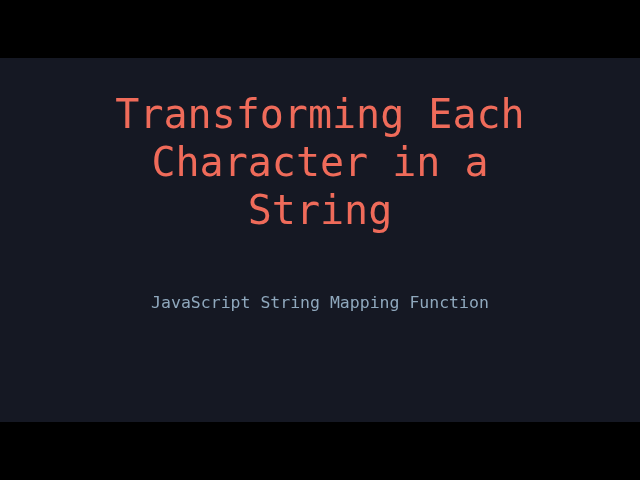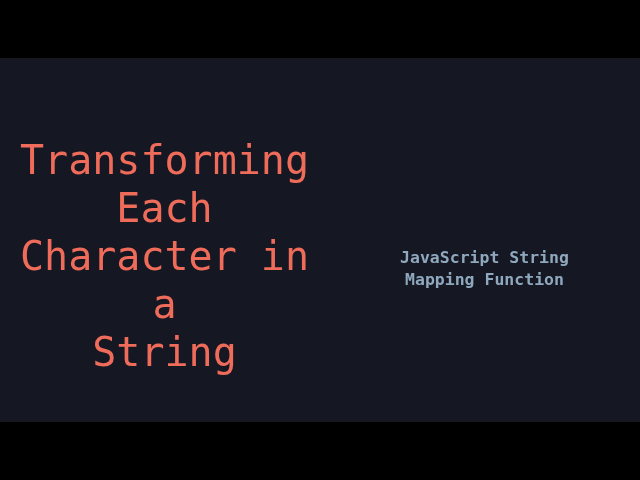--- a/index.html
+++ b/index.html
@@ -45,20 +45,21 @@
     box-sizing: border-box;
   }
 
   .slide-inner {
     position: absolute;
     left: 0;
     top: 0;
     width: 640px;
     height: 364px;
     display: flex;
+    flex-direction: column;
     align-items: center;
   }
 
   .slide-title {
     margin: 0;
     padding: 0 20px;
     width: 100%;
     box-sizing: border-box;
     margin-top: 32px;
     font-family: "DejaVu Sans Mono", "Liberation Mono", monospace;
@@ -72,21 +73,21 @@
   }
 
   .slide-subtitle {
     margin: 0;
     padding: 0 32px;
     width: 100%;
     box-sizing: border-box;
     margin-top: 58px;
     font-family: "DejaVu Sans Mono", "Liberation Mono", monospace;
     font-size: 16.5px;
-    font-weight: 700;
+    font-weight: 400;
     line-height: 22px;
     letter-spacing: 0px;
     text-align: center;
     color: #8fa8bd;
   }
 </style>
 </head>
 <body>
 
 <div class="video-frame">

